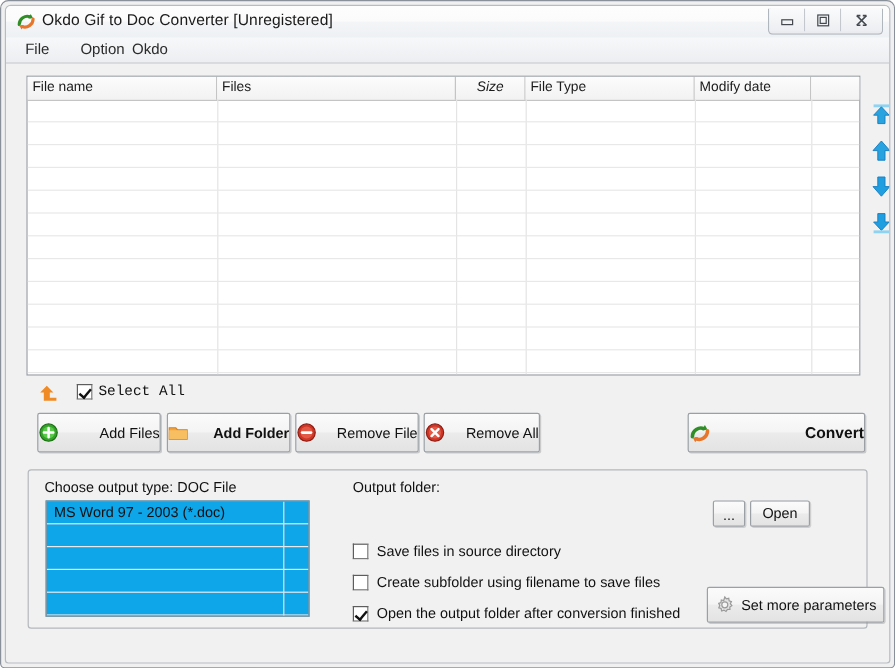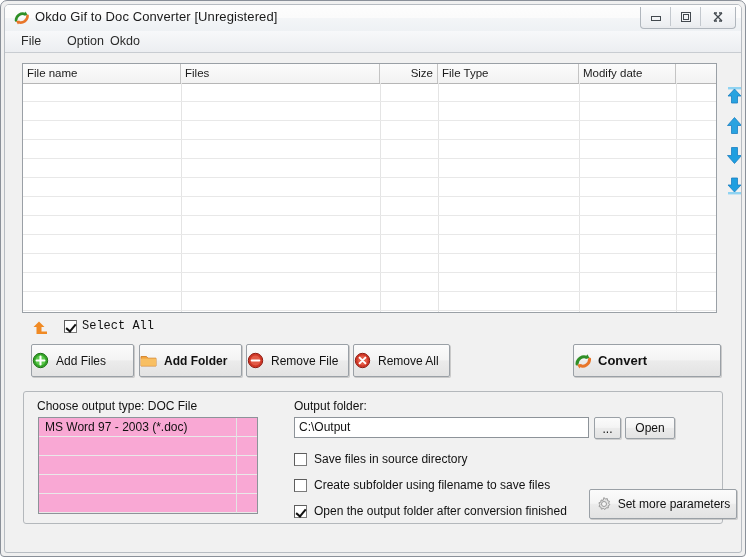--- a/index.html
+++ b/index.html
@@ -131,21 +131,21 @@
     line-height: 19px;
     font-size: 11.5px;
     color: #1b1b1b;
     box-sizing: border-box;
     border-right: 1px solid #c4c4c4;
     padding: 0 4px;
     overflow: hidden;
     white-space: nowrap;
     background: linear-gradient(to bottom, #fcfcfc 0%, #f2f2f2 100%);
   }
-  .col-head.right { text-align: right; }
+  .col-head.right { text-align: center; font-style: italic; }
   .grid-body {
     position: absolute;
     left: 0; top: 19px;
     width: 695px;
     height: 229px;
   }
   .grid-row {
     height: 19px;
     border-bottom: 1px solid #e8e8e8;
     box-sizing: border-box;
@@ -219,21 +219,21 @@
 
   
   .btn {
     position: absolute;
     box-sizing: border-box;
     border: 1px solid #9aa0a6;
     border-radius: 2px;
     background: linear-gradient(to bottom, #fbfbfb 0%, #f4f4f4 47%, #ebebeb 52%, #e3e3e3 100%);
     display: flex;
     align-items: center;
-    justify-content: flex-start;
+    justify-content: space-between;
     box-shadow: 1px 1px 0 rgba(130,130,130,0.35);
     font-size: 12px;
     color: #111;
   }
   .btn .ico {
     width: 17px;
     height: 17px;
     margin-right: 7px;
     flex: 0 0 auto;
   }
@@ -264,21 +264,21 @@
     color: #111;
     white-space: nowrap;
   }
   .typelist {
     position: absolute;
     left: 14px; top: 25px;
     width: 220px;
     height: 97px;
     box-sizing: border-box;
     border: 1px solid #8d9399;
-    background: #f9a8d4;
+    background: #0ea5e9;
     overflow: hidden;
   }
   .type-row {
     height: 19px;
     line-height: 19px;
     border-bottom: 1px solid #e9e9e9;
     box-sizing: border-box;
     font-size: 12px;
     color: #111;
     padding-left: 6px;
@@ -534,21 +534,20 @@
       <div class="typelist">
         <div class="typelist-vline"></div>
         <div class="type-row">MS Word 97 - 2003 (*.doc)</div>
         <div class="type-row"></div>
         <div class="type-row"></div>
         <div class="type-row"></div>
         <div class="type-row"></div>
       </div>
 
       <span class="outlabel">Output folder:</span>
-      <div class="outfield" placeholder="C:\Output">C:\Output</div>
       <div class="btn-browse">...</div>
       <div class="btn-open">Open</div>
 
       <div class="opt opt1">
         <span class="cb"></span>
         <span class="opt-label">Save files in source directory</span>
       </div>
       <div class="opt opt2">
         <span class="cb"></span>
         <span class="opt-label">Create subfolder using filename to save files</span>

